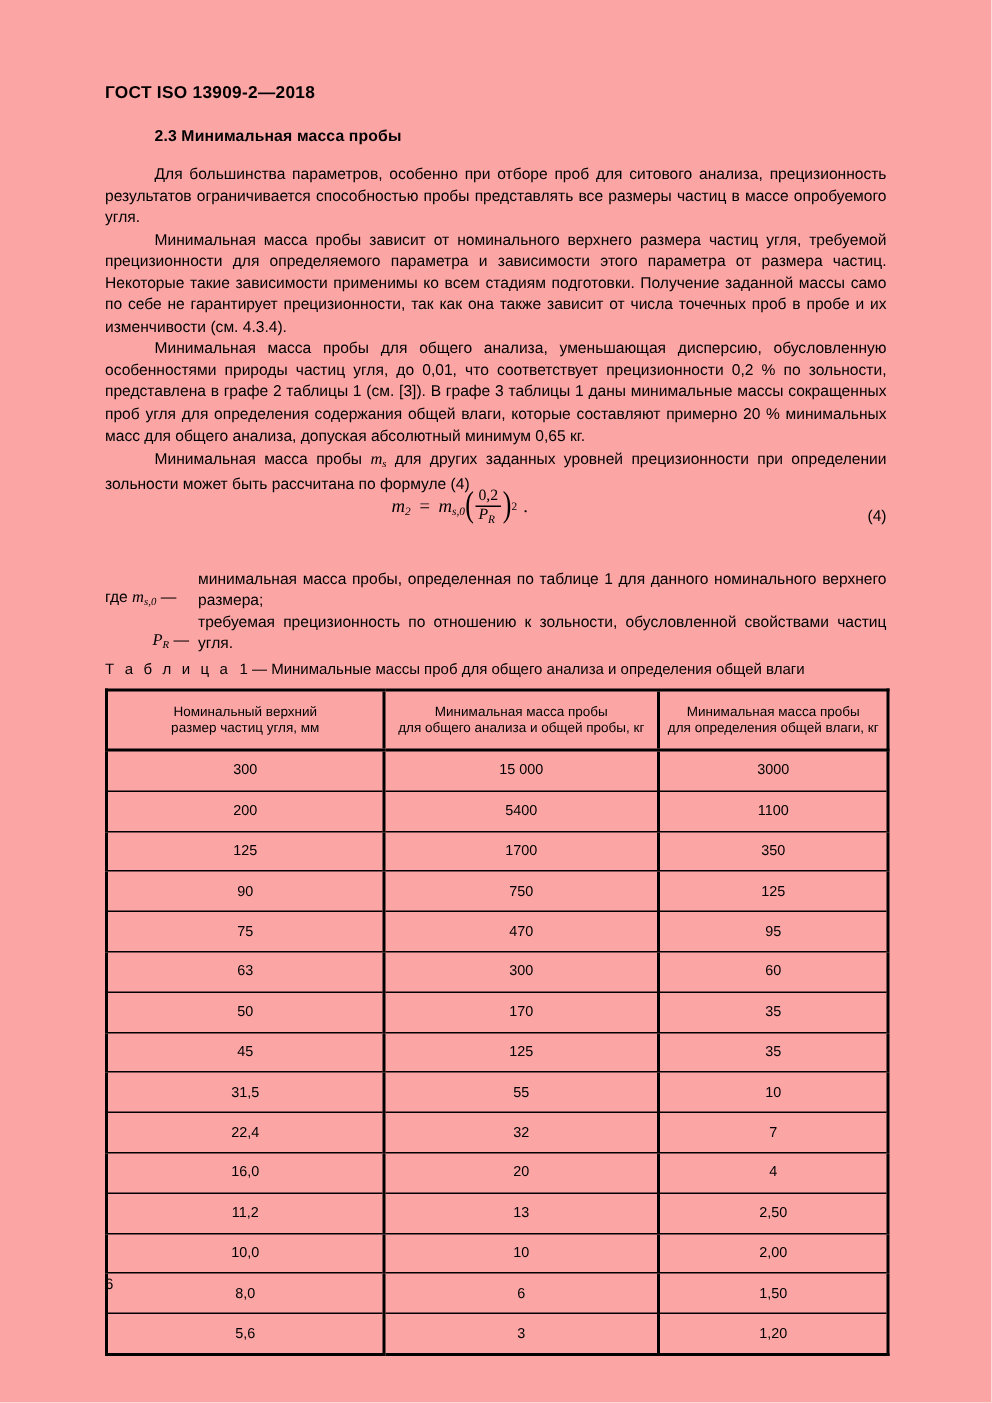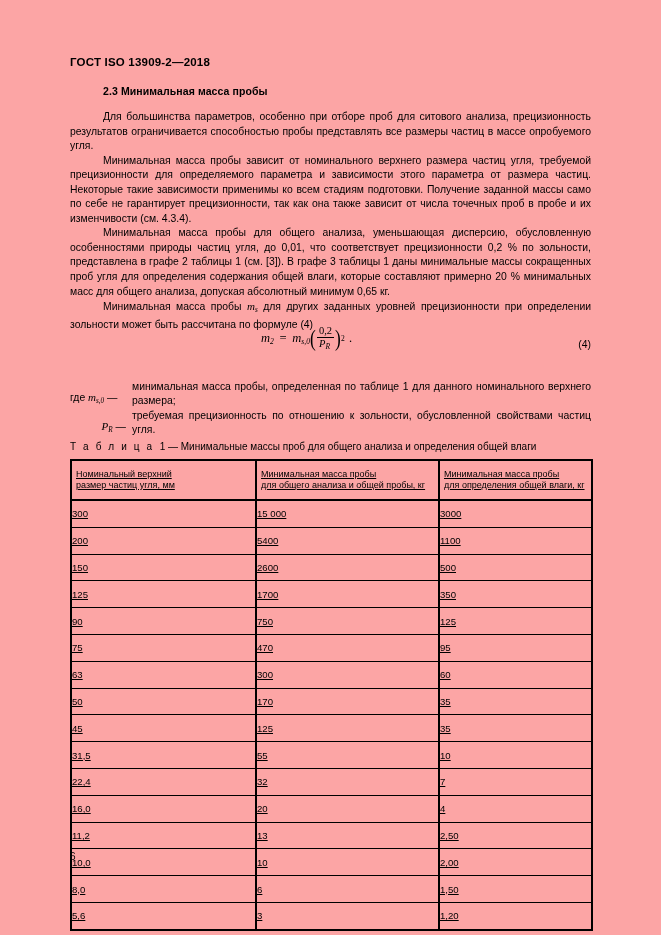--- a/index.html
+++ b/index.html
@@ -187,25 +187,24 @@
     width: 521px;
   }
   table.data-table {
     border-collapse: collapse;
     width: 521px;
     table-layout: fixed;
   }
   table.data-table th,
   table.data-table td {
     border: 1px solid #000000;
-    text-align: left;
+    text-align: center;
     font-size: 9px;
     padding: 0;
     vertical-align: middle;
-    text-decoration: underline;
   }
   table.data-table thead th {
     border-width: 2px 1px 2px 1px;
     border-style: solid;
     border-color: #000;
     height: 34px;
     font-weight: normal;
     line-height: 11.4px;
     padding: 2px 4px;
   }
@@ -300,25 +299,20 @@
             <td>300</td>
             <td class="sep-left">15 000</td>
             <td class="sep-left">3000</td>
           </tr>
           <tr>
             <td>200</td>
             <td class="sep-left">5400</td>
             <td class="sep-left">1100</td>
           </tr>
           <tr>
-            <td>150</td>
-            <td class="sep-left">2600</td>
-            <td class="sep-left">500</td>
-          </tr>
-          <tr>
             <td>125</td>
             <td class="sep-left">1700</td>
             <td class="sep-left">350</td>
           </tr>
           <tr>
             <td>90</td>
             <td class="sep-left">750</td>
             <td class="sep-left">125</td>
           </tr>
           <tr>

